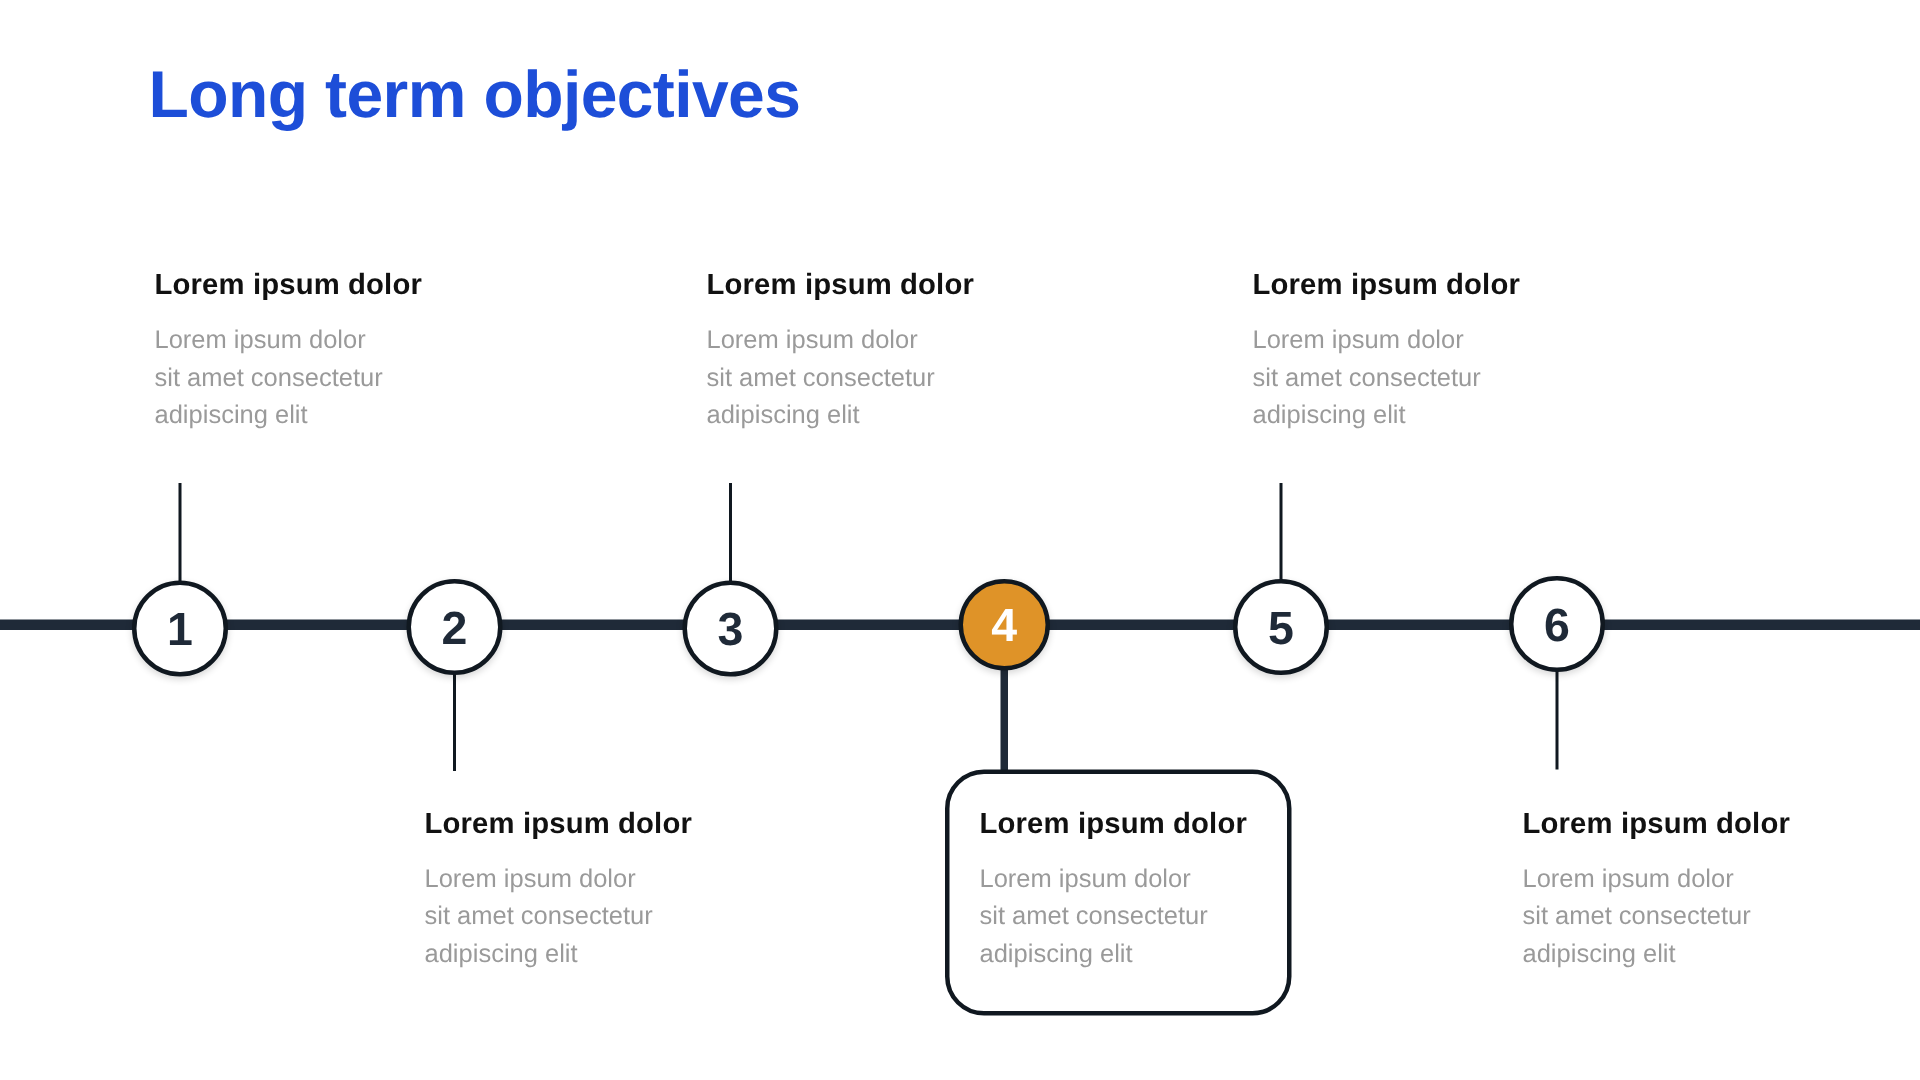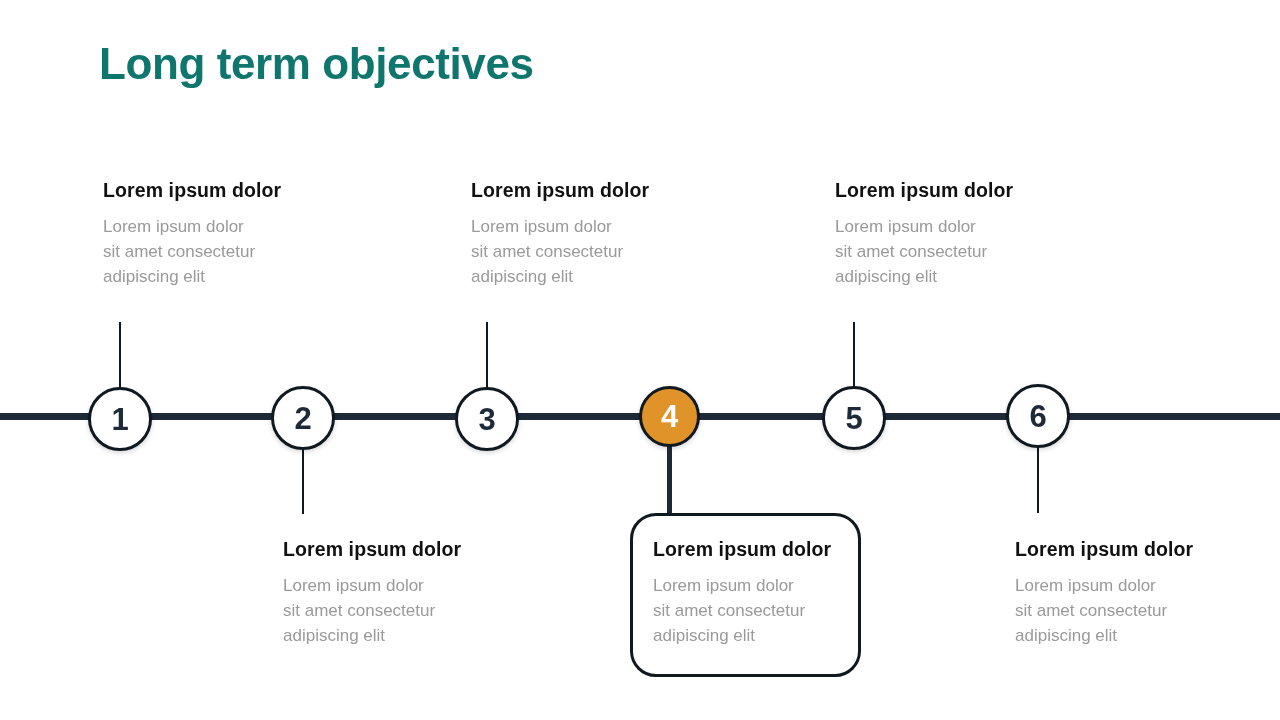--- a/index.html
+++ b/index.html
@@ -24,21 +24,21 @@
   }
 
   
   .page-title {
     position: absolute;
     left: 99px;
     top: 39px;
     font-size: 44px;
     font-weight: 700;
     letter-spacing: -0.4px;
-    color: #0f766e;
+    color: #1d4ed8;
     line-height: 1.15;
     white-space: nowrap;
   }
 
   
   .timeline-axis {
     position: absolute;
     left: 0;
     top: 413px;
     width: 1280px;

